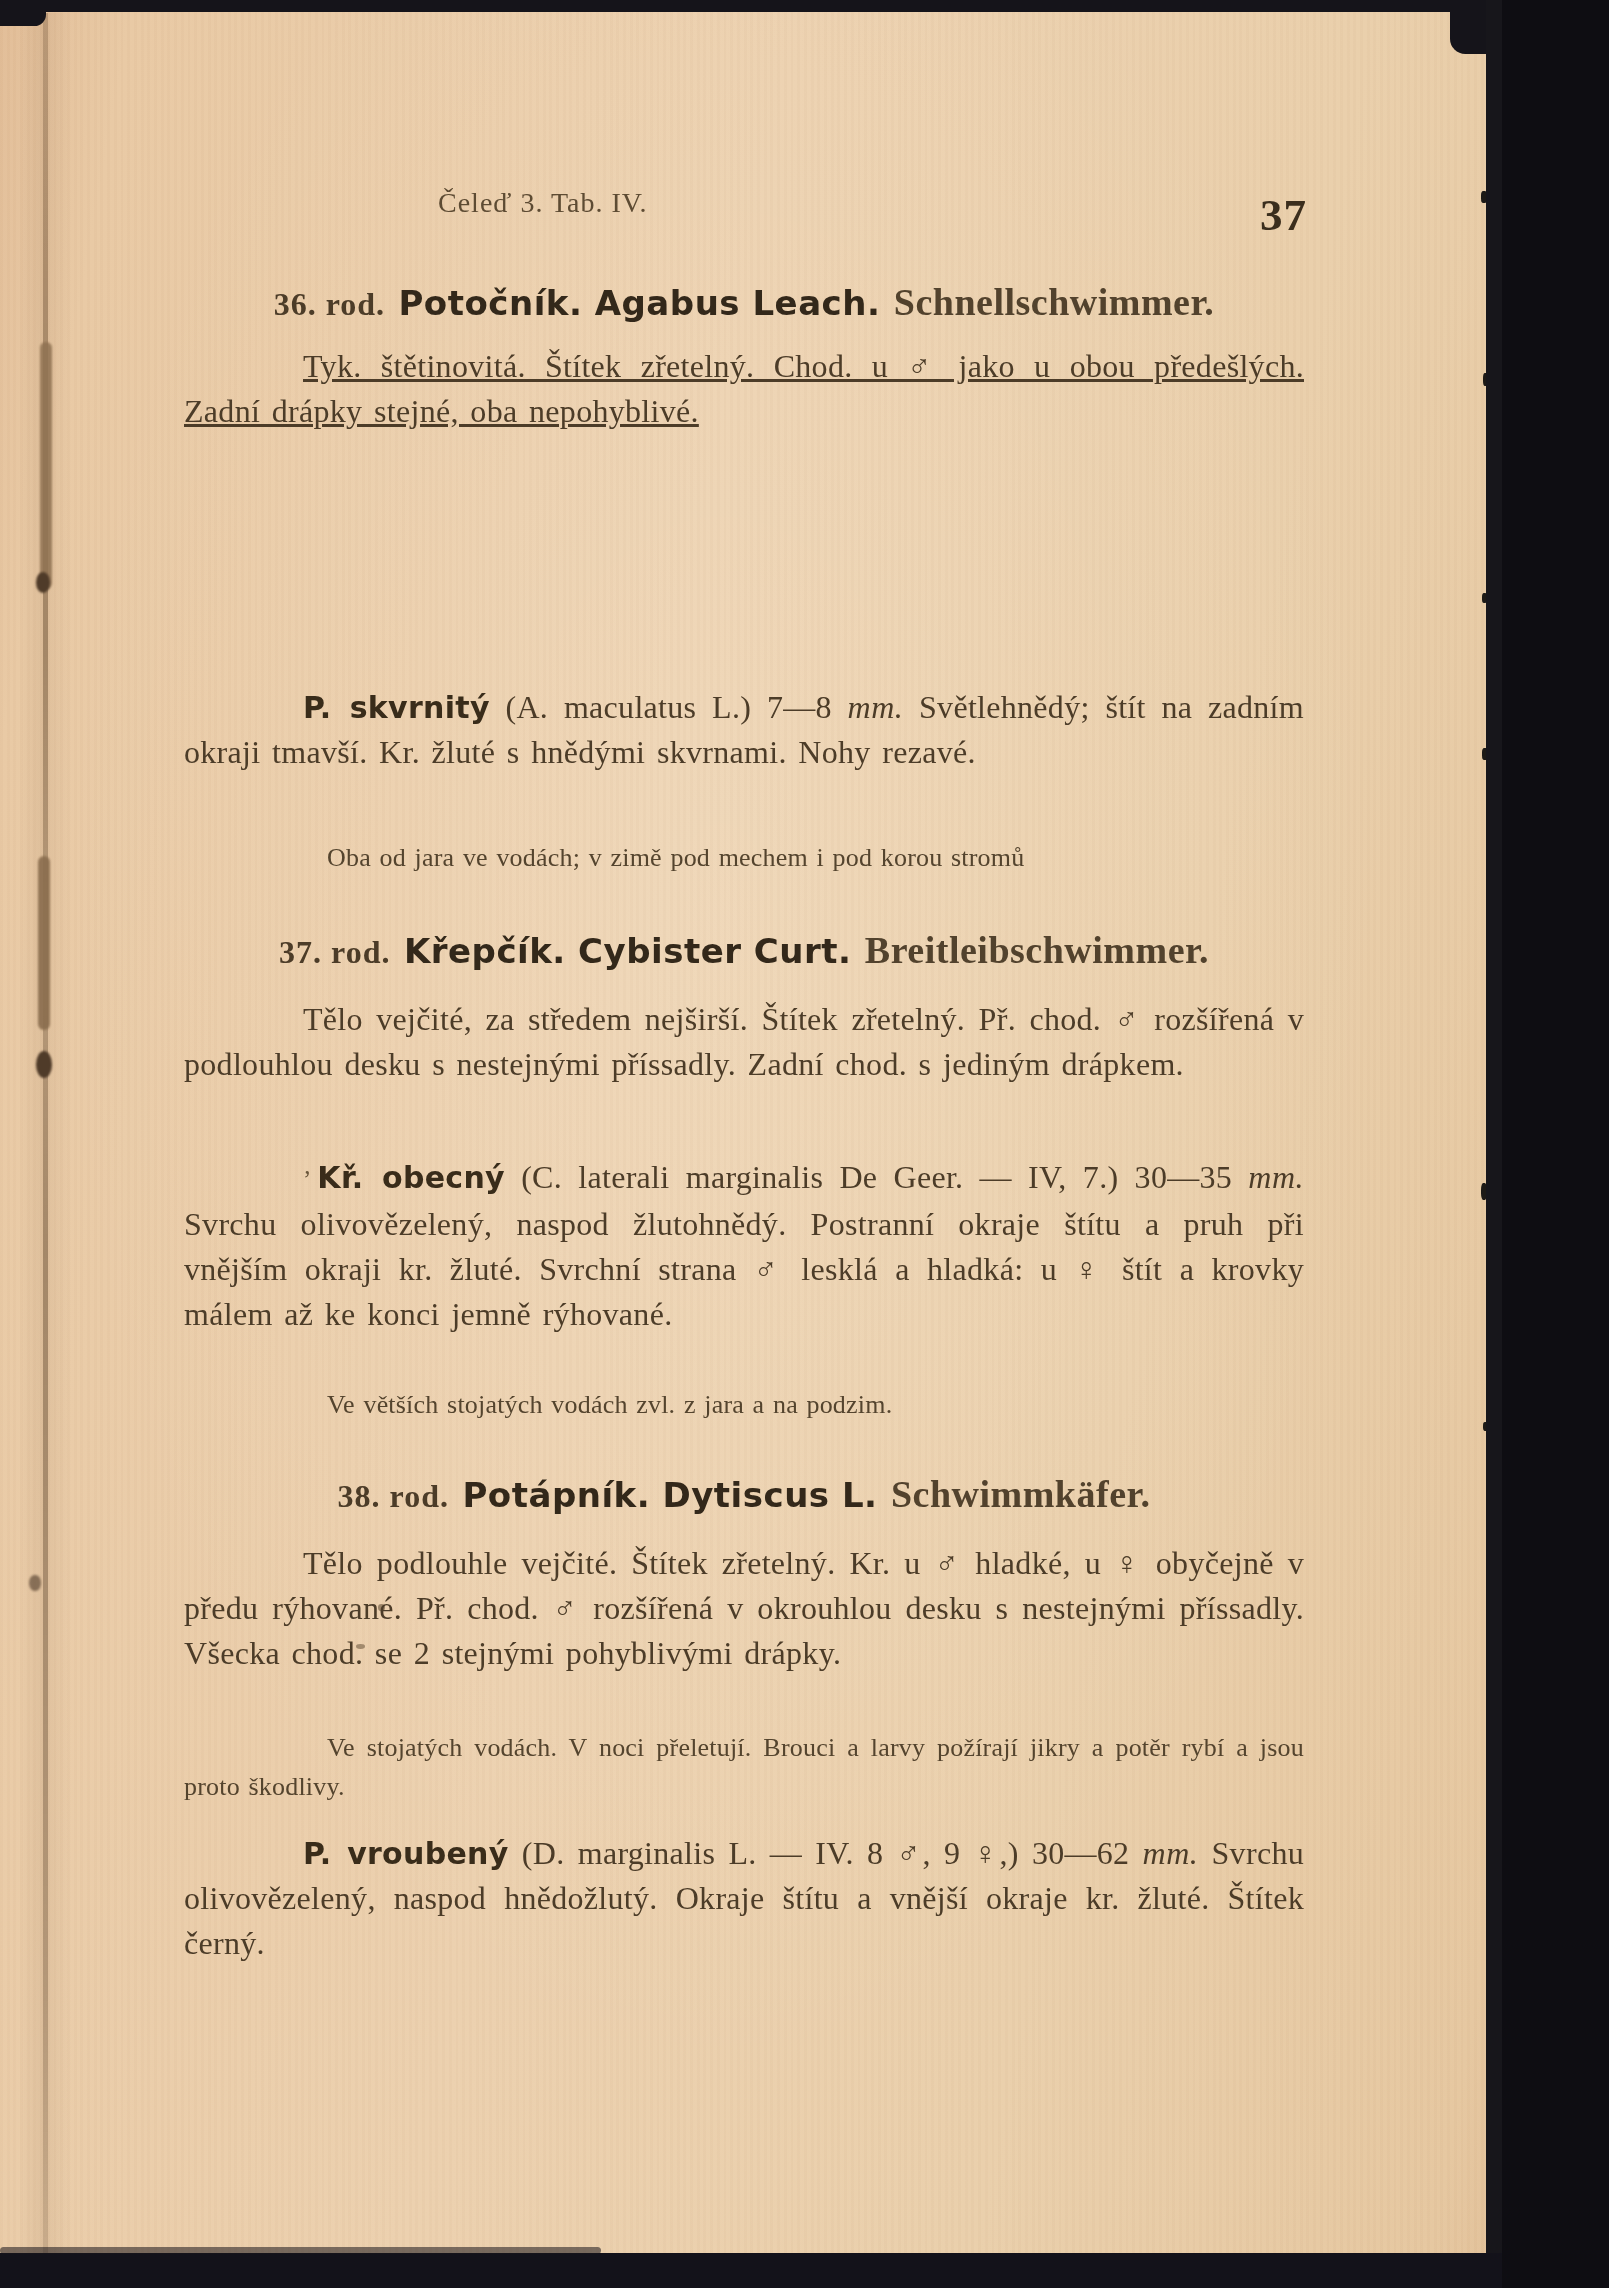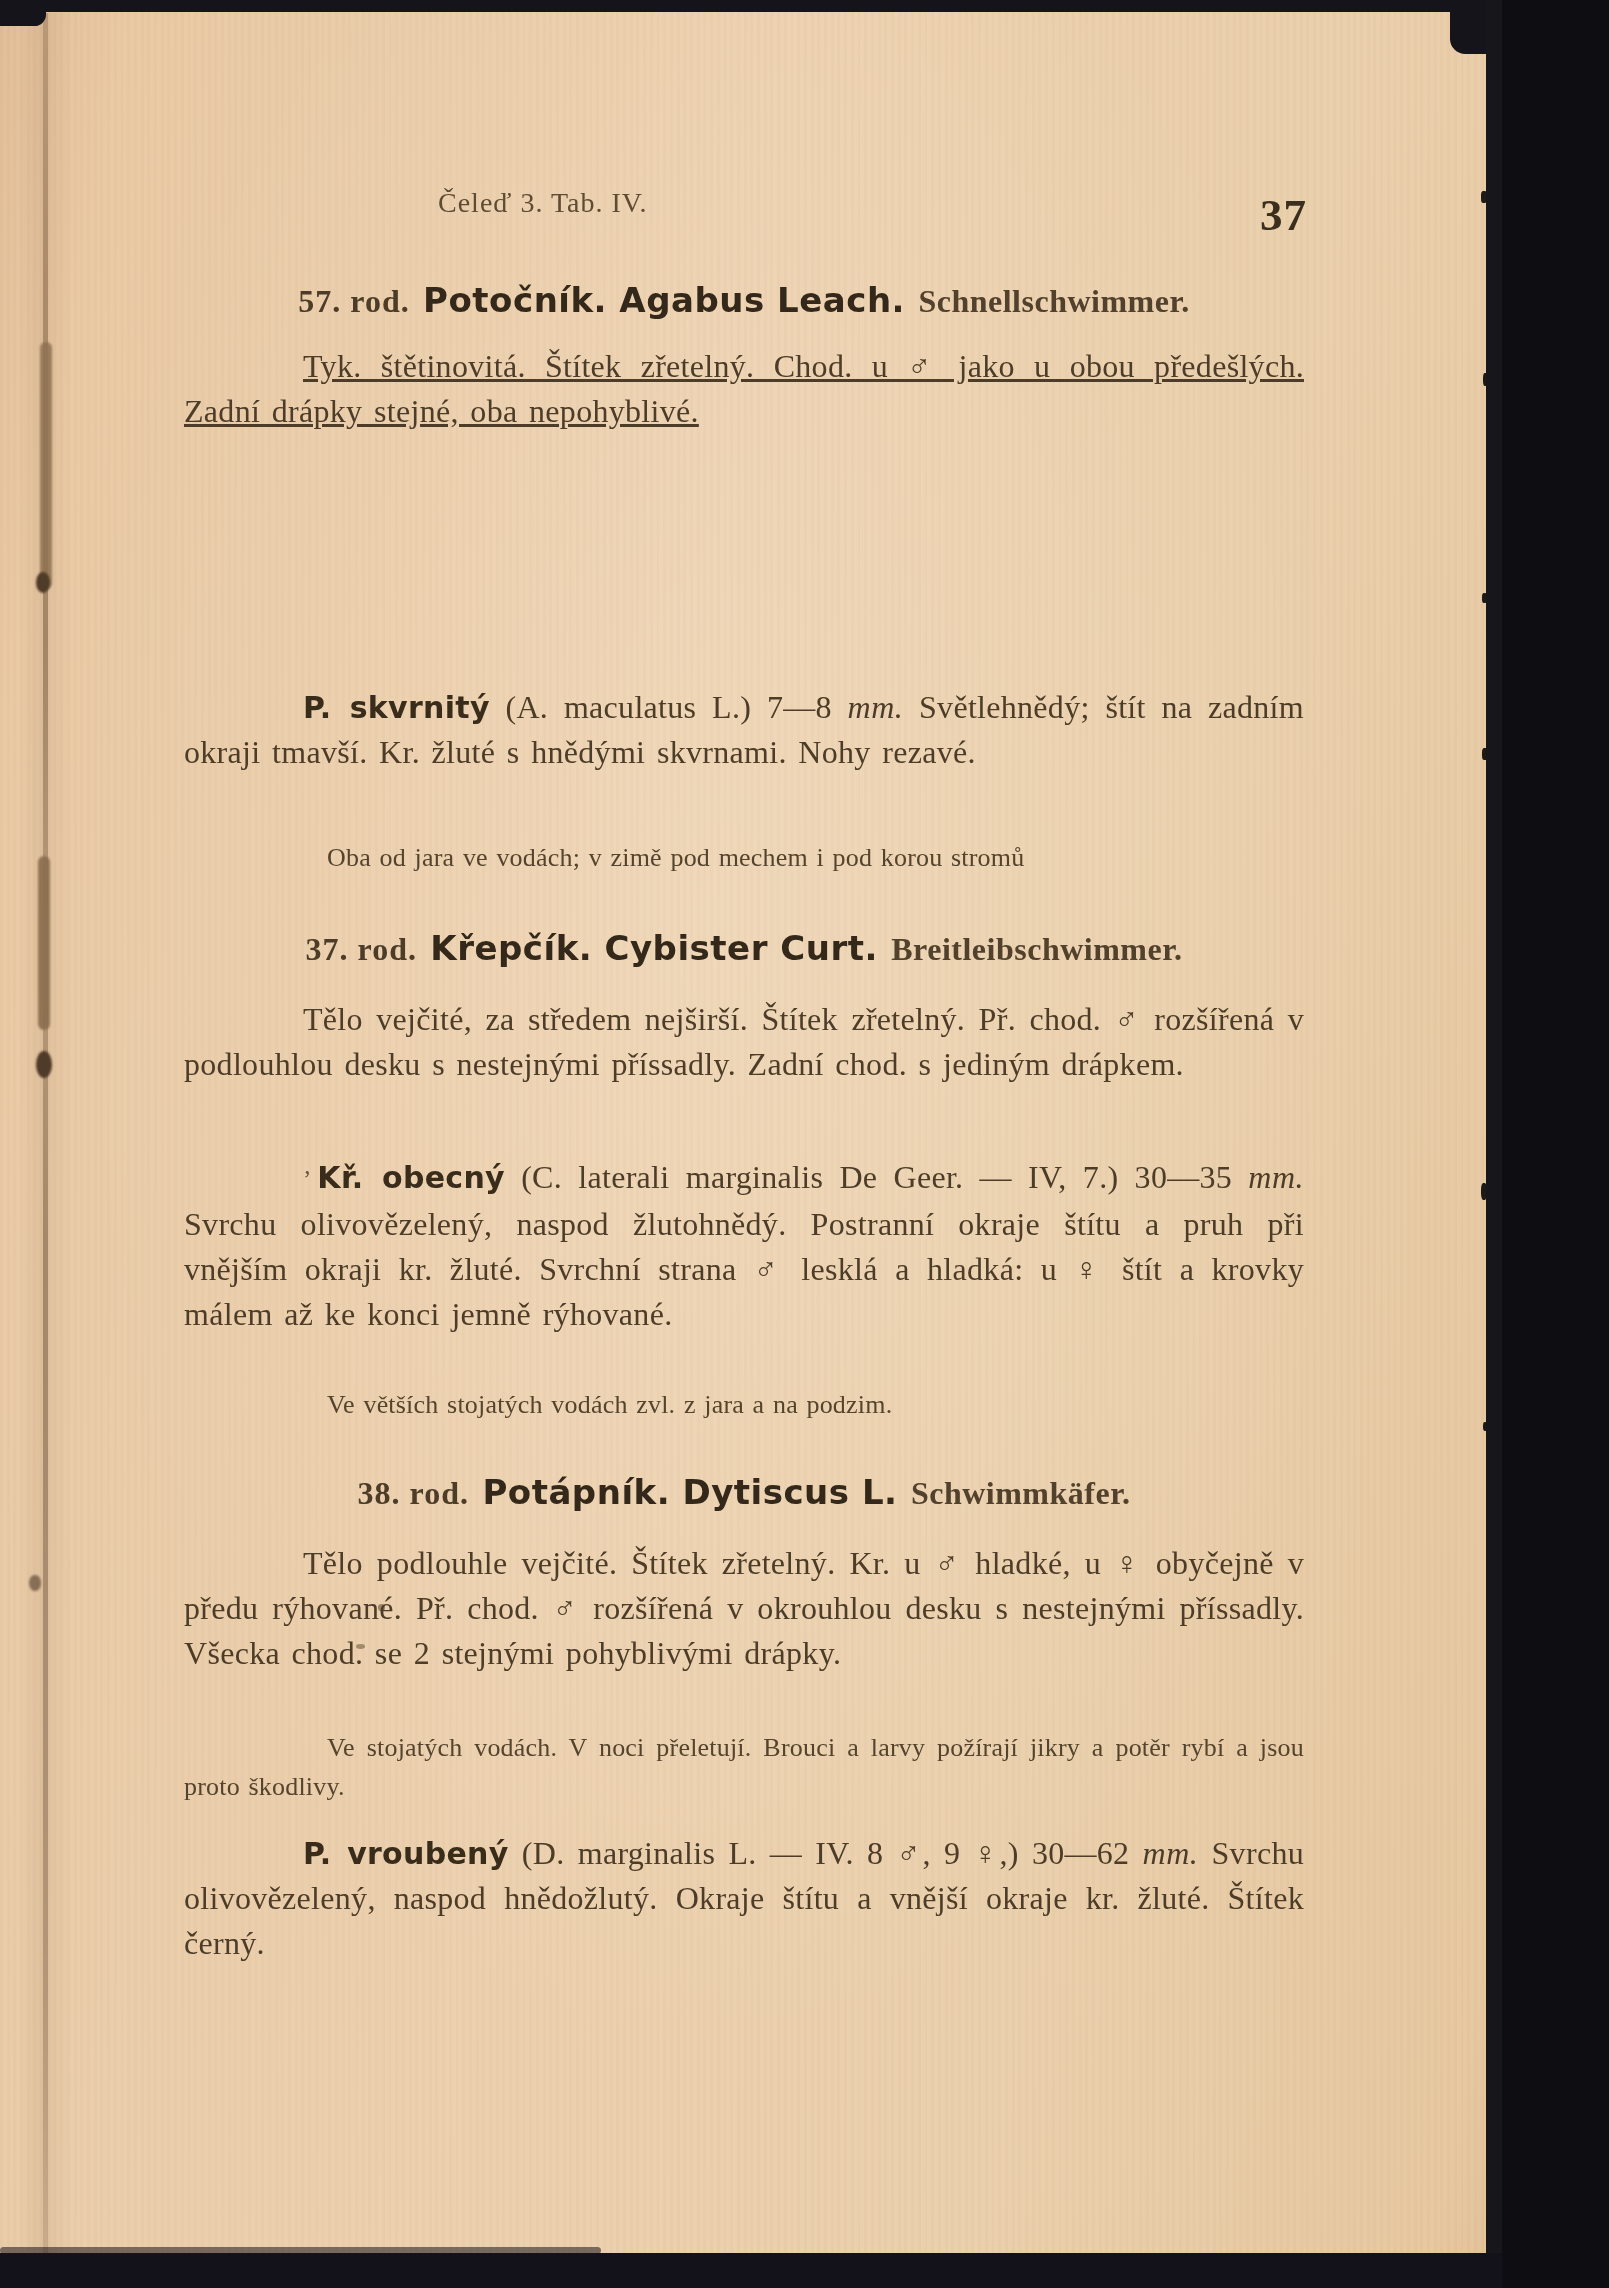--- a/index.html
+++ b/index.html
@@ -66,21 +66,21 @@
     font-size:45px; font-weight:700; color:#3b2e1d; letter-spacing:1px;text-align:right;
   }
 
   
   .genus { position:absolute; left:184px; width:1120px; text-align:center; margin:0; white-space:nowrap; color:#4c3c28; }
   .genus .g-num { font-size:32px; letter-spacing:1px; margin-right:13.4px; }
   .genus .g-bold {
     font-family:"DejaVu Sans","Liberation Sans",sans-serif;
     font-weight:700; font-size:34px; color:#33281a; letter-spacing:0.5px; margin-right:13.4px;
   }
-  .genus .g-de { font-size:32px; letter-spacing:0.5px; color:#52422d; }
+  .genus .g-de { font-size:38px; letter-spacing:0.5px; color:#52422d; }
   .g36 { top:280px; } .g37 { top:928px; } .g38 { top:1472px; }
 
   
   .body-p {
     position:absolute; left:184px; width:1120px; margin:0;
     font-size:32px; line-height:45px; color:#4c3c28;
     text-align:justify; text-indent:119px;
     letter-spacing:0.3px; word-spacing:3.3px;
   }
   .p1 { top:344px;text-decoration:underline; } .p2 { top:479px; } .p3 { top:685px; }
@@ -117,21 +117,21 @@
   <div class="speck sp3"></div>
   <div class="speck sp4"></div>
   <div class="speck sp5"></div>
   <div class="speck sp6"></div>
   <div class="fleck1"></div>
   <div class="fleck2"></div>
 
   <div class="chapter-head">Čeleď 3. Tab. IV.</div>
   <div class="page-num">37</div>
 
-  <h2 class="genus g36"><span class="g-num">57. rod.</span><span class="g-bold">Potočník. Agabus Leach.</span><span class="g-de">Schnellschwimmer.</span></h2>
+  <h2 class="genus g36"><span class="g-num">36. rod.</span><span class="g-bold">Potočník. Agabus Leach.</span><span class="g-de">Schnellschwimmer.</span></h2>
 
   <p class="body-p p1"><span>Tyk. štětinovitá. Štítek zřetelný. Chod. u ♂ jako u obou předešlých. Zadní drápky stejné, oba nepohyblivé.</span></p>
 
 
   <p class="body-p p3"><span class="sp-lead">P. skvrnitý</span><span> (A. maculatus L.) 7—8 </span><em class="mm">mm.</em><span> Světlehnědý; štít na zadním okraji tmavší. Kr. žluté s hnědými skvrnami. Nohy rezavé.</span></p>
 
   <p class="note n1"><span>Oba od jara ve vodách; v zimě pod mechem i pod korou stromů</span></p>
 
   <h2 class="genus g37"><span class="g-num">37. rod.</span><span class="g-bold">Křepčík. Cybister Curt.</span><span class="g-de">Breitleibschwimmer.</span></h2>
 

